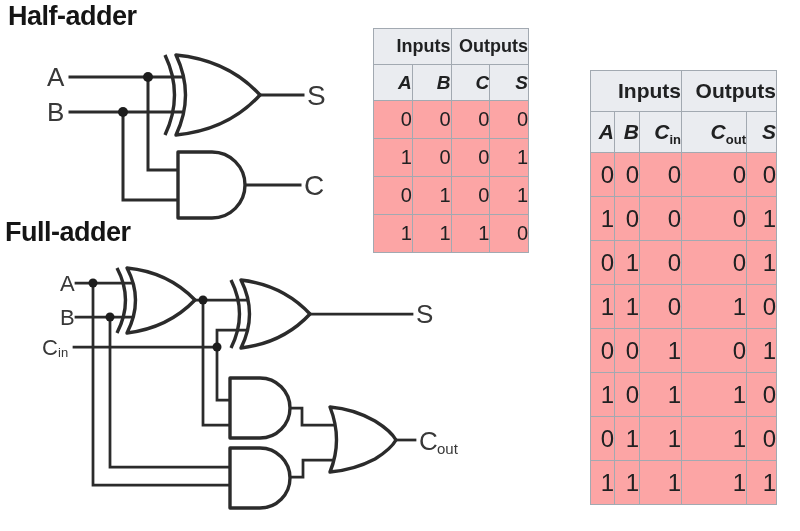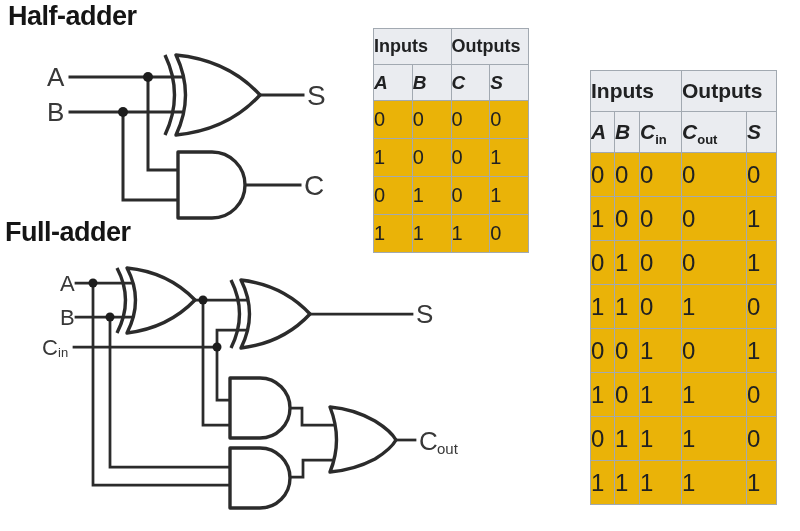--- a/index.html
+++ b/index.html
@@ -20,21 +20,21 @@
 
   .wire{stroke:#2b2b2b;stroke-width:3;fill:none;stroke-linecap:square;stroke-linejoin:miter;}
   .wire-thin{stroke:#2b2b2b;stroke-width:2.75;fill:none;stroke-linecap:square;stroke-linejoin:miter;}
   .gate{stroke:#2b2b2b;stroke-width:3.4;fill:#ffffff;stroke-linejoin:round;}
   .gate-arc{stroke:#2b2b2b;stroke-width:3.4;fill:none;}
   .dot{fill:#1d1d1d;stroke:none;}
   .sig{fill:#383838;font-family:"Liberation Sans",sans-serif;font-weight:400;}
 
   table.truth{
     position:absolute;border-collapse:collapse;table-layout:fixed;
-    background:#eab308;color:#202122;text-align:left;
+    background:#fca5a5;color:#202122;text-align:right;
     border:1px solid #a2a9b1;
   }
   .truth th,.truth td{border:1px solid #a2a9b1;padding:0;overflow:hidden;vertical-align:middle;}
   .truth th{background:#eaecf0;font-weight:700;}
   .truth td{font-weight:400;}
   .truth .col-th i{font-style:italic;}
   .truth sub{font-size:62%;font-weight:700;line-height:0;}
 
   #half-table{left:373px;top:28px;width:156px;font-size:20px;}
   #half-table thead th{height:35px;font-size:18px;}

